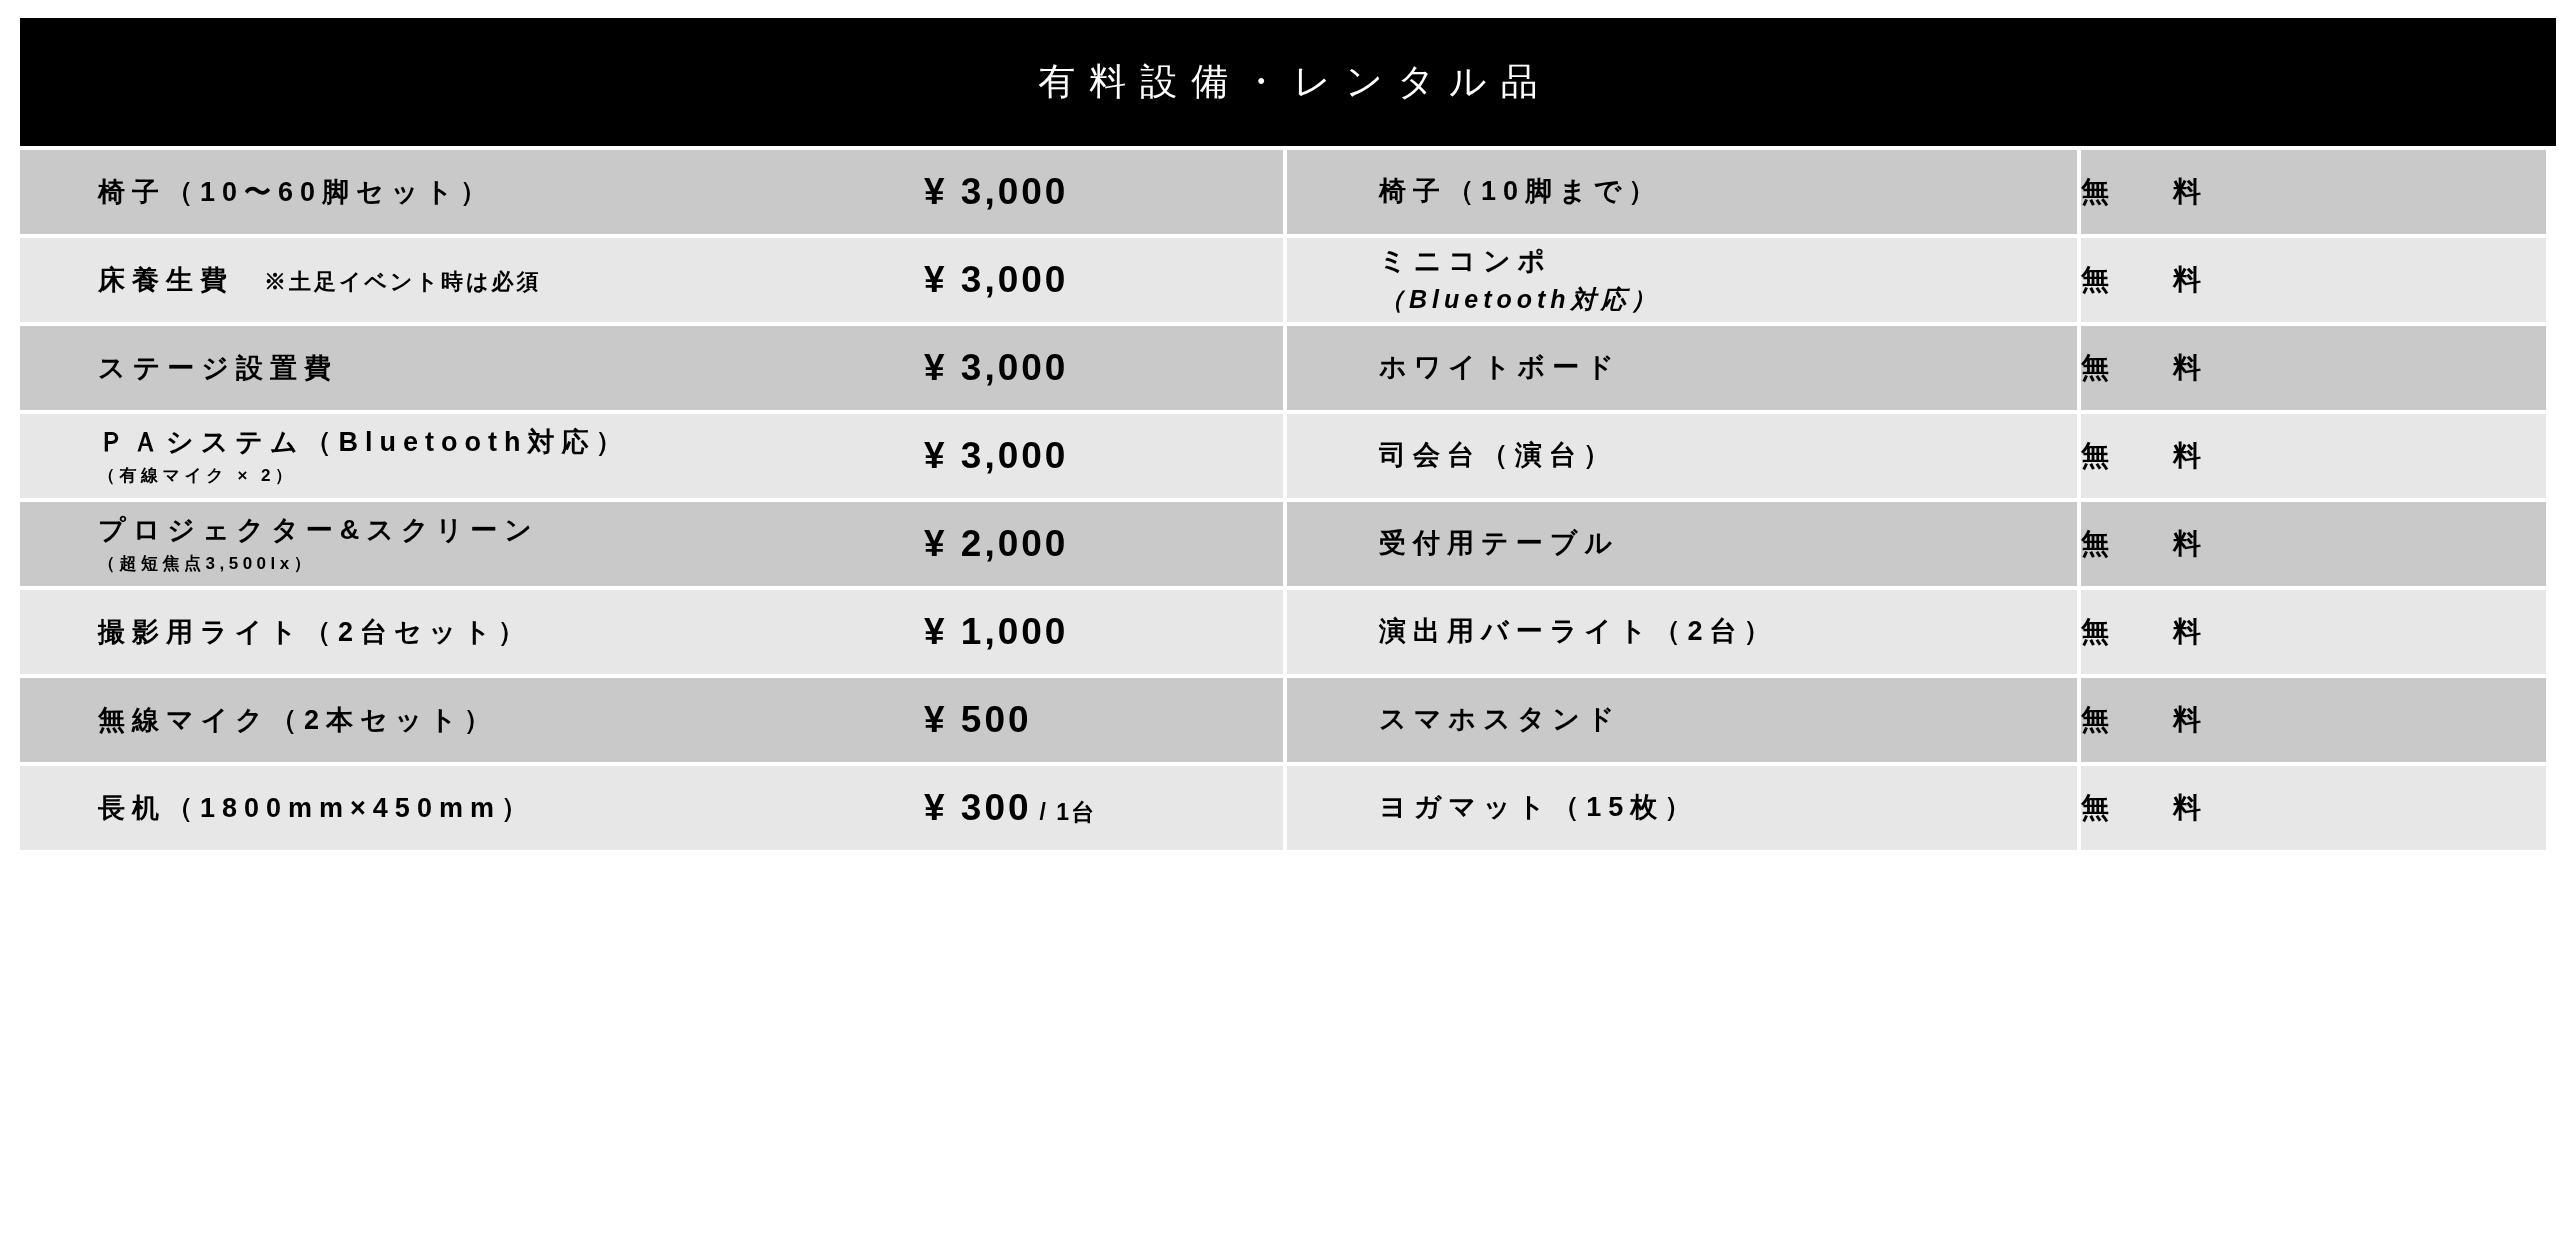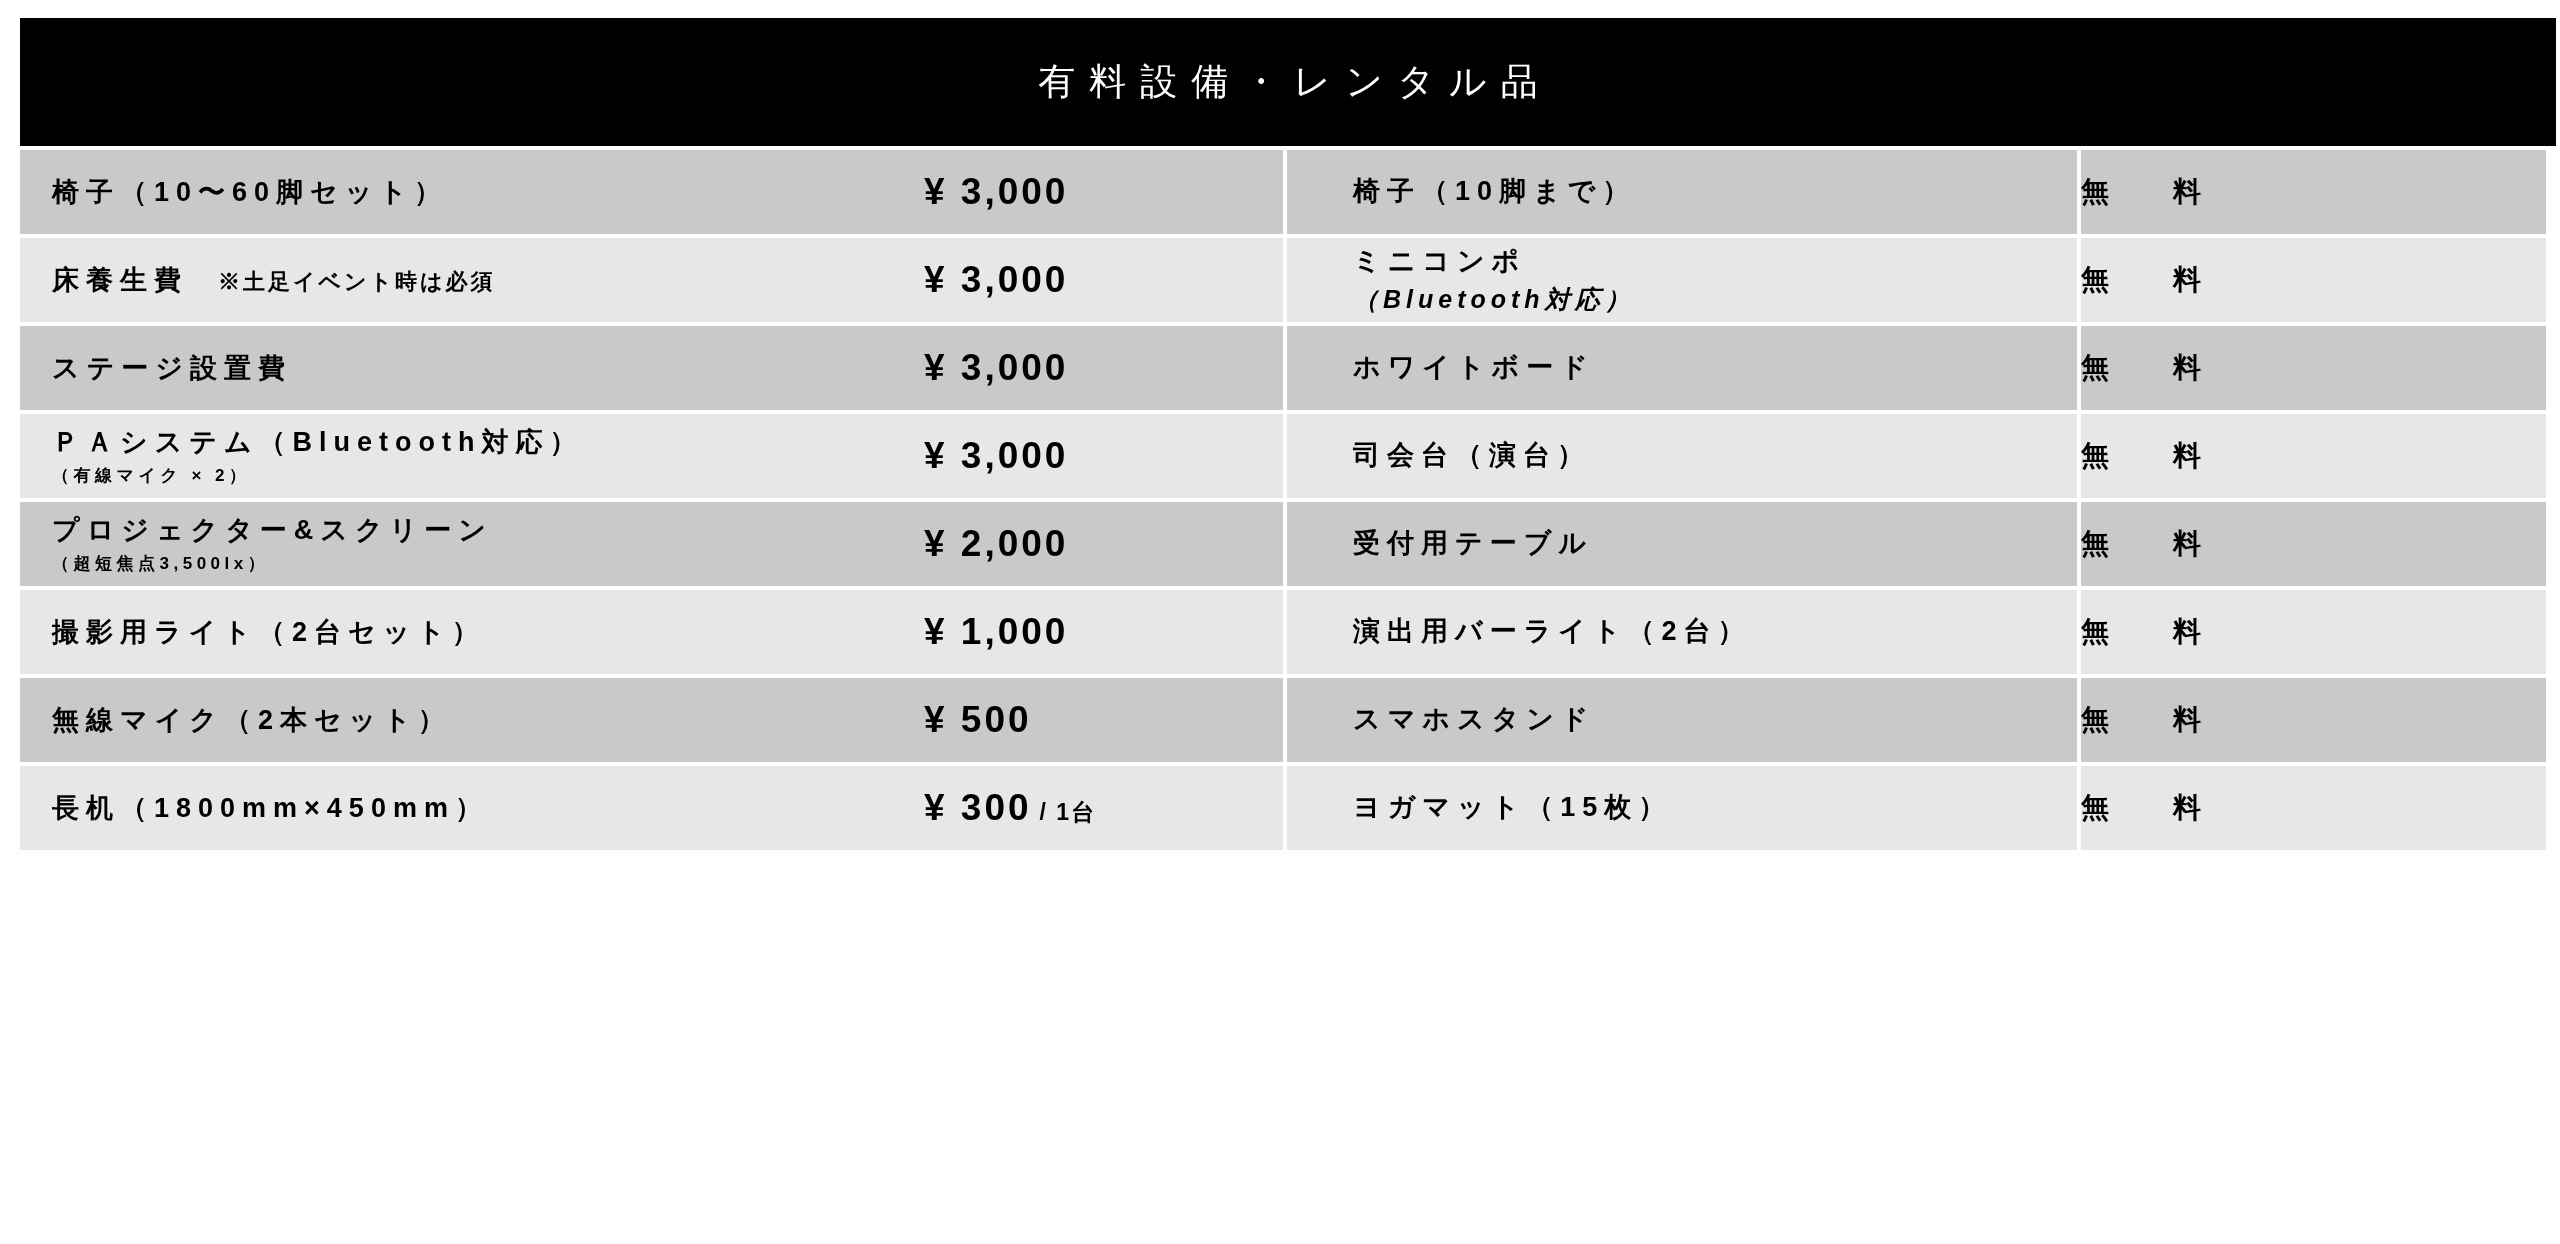--- a/index.html
+++ b/index.html
@@ -52,23 +52,23 @@
   .row {
     display: flex;
     width: 100%;
   }
   .cell {
     box-sizing: border-box;
     display: flex;
     flex-direction: column;
     justify-content: center;
   }
-  .c-name  { width: 782px; padding-left: 32px; }
+  .c-name  { width: 782px; padding-left: 78px; }
   .c-price { width: 481px; padding-left: 122px; }
-  .c-free-name { width: 790px; padding-left: 66px; }
+  .c-free-name { width: 790px; padding-left: 92px; }
   .c-free-price { width: 465px; }
 
   .gap-v { width: 4px; background: #ffffff; flex: 0 0 4px; }
   .gap-h { height: 4px; background: #ffffff; }
 
   .shade-a { background: #c9c9c9; }
   .shade-b { background: #e7e7e7; }
 
   .name-main {
     font-size: 27px;

